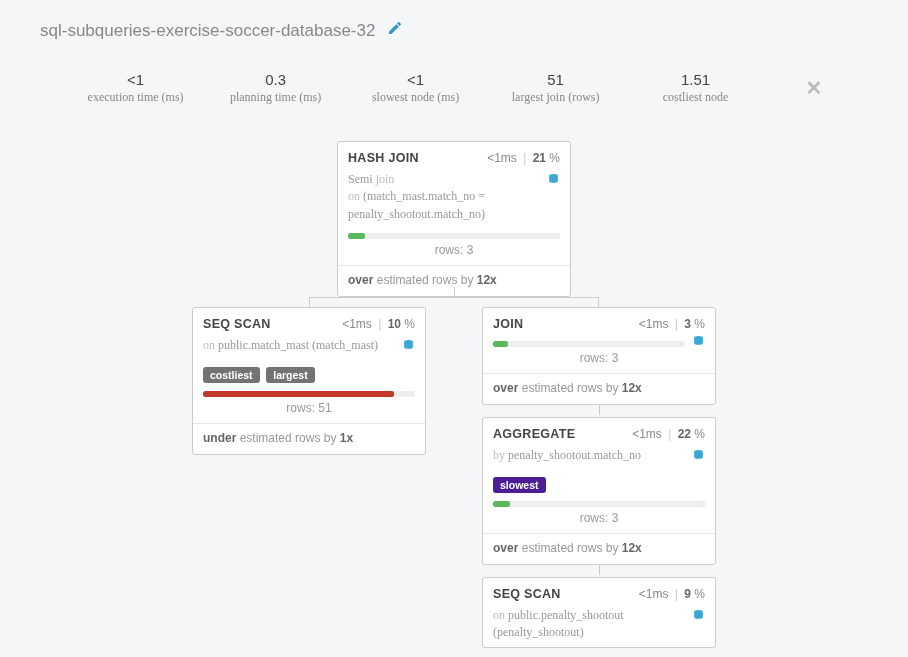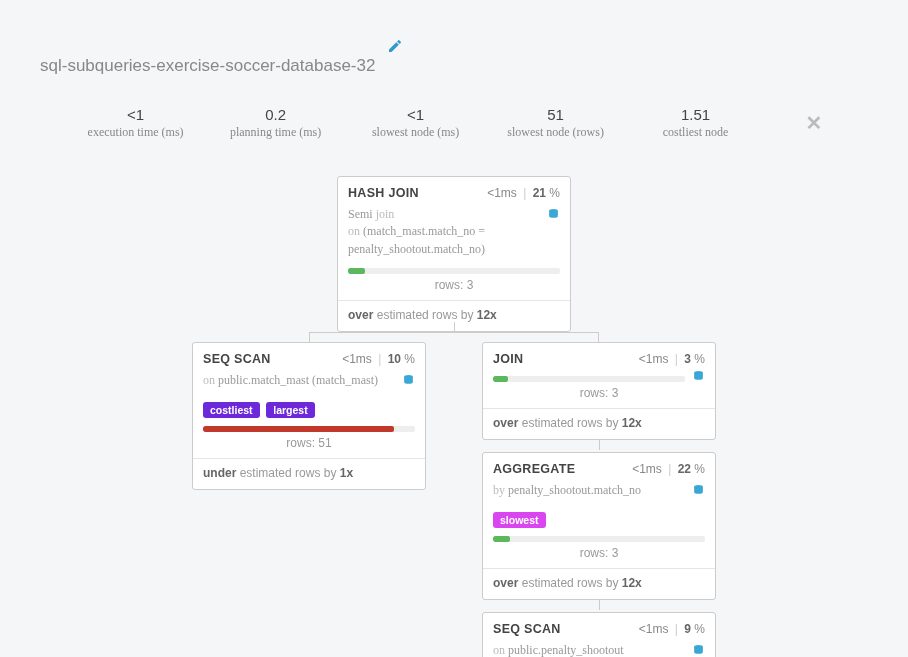--- a/index.html
+++ b/index.html
@@ -13,21 +13,20 @@
 .header-row {
   display: flex;
   align-items: center;
   gap: 12px;
   margin-bottom: 20px;
 }
 .header-title {
   font-size: 17px;
   color: #888;
   font-weight: 400;
-  margin-top: 36px;
 }
 .edit-icon {
   color: #3399cc;
   cursor: pointer;
   font-size: 17px;
 }
 .stats-bar {
   display: flex;
   justify-content: center;
   align-items: center;
@@ -104,29 +103,29 @@
 .db-icon {
   position: absolute;
   right: 10px;
   top: 2px;
   color: #3aa7d6;
 }
 .db-icon svg { width: 13px; height: 13px; }
 .tags { padding: 6px 10px 4px; }
 .tag {
   display: inline-block;
-  background: #6d28d9;
+  background: #737373;
   color: #fff;
   font-size: 10.5px;
   font-weight: 600;
   padding: 2px 7px;
   border-radius: 3px;
   margin-right: 3px;
 }
-.tag.orange { background: #d946ef; }
+.tag.orange { background: #4c1d95; }
 .bar-wrap {
   padding: 4px 10px 2px;
 }
 .bar-bg {
   height: 6px;
   background: #eee;
   border-radius: 2px;
   position: relative;
   overflow: hidden;
 }
@@ -206,30 +205,30 @@
       </svg>
   </span>
 </div>
 
 <div class="stats-bar">
   <div class="stat">
     <div class="stat-value">&lt;1</div>
     <div class="stat-label">execution time (ms)</div>
   </div>
   <div class="stat">
-    <div class="stat-value">0.2</div>
+    <div class="stat-value">0.3</div>
     <div class="stat-label">planning time (ms)</div>
   </div>
   <div class="stat">
     <div class="stat-value">&lt;1</div>
     <div class="stat-label">slowest node (ms)</div>
   </div>
   <div class="stat">
     <div class="stat-value">51</div>
-    <div class="stat-label">slowest node (rows)</div>
+    <div class="stat-label">largest join (rows)</div>
   </div>
   <div class="stat">
     <div class="stat-value">1.51</div>
     <div class="stat-label">costliest node</div>
   </div>
   <span class="close-x">✕</span>
 </div>
 
 <div class="tree">
 

